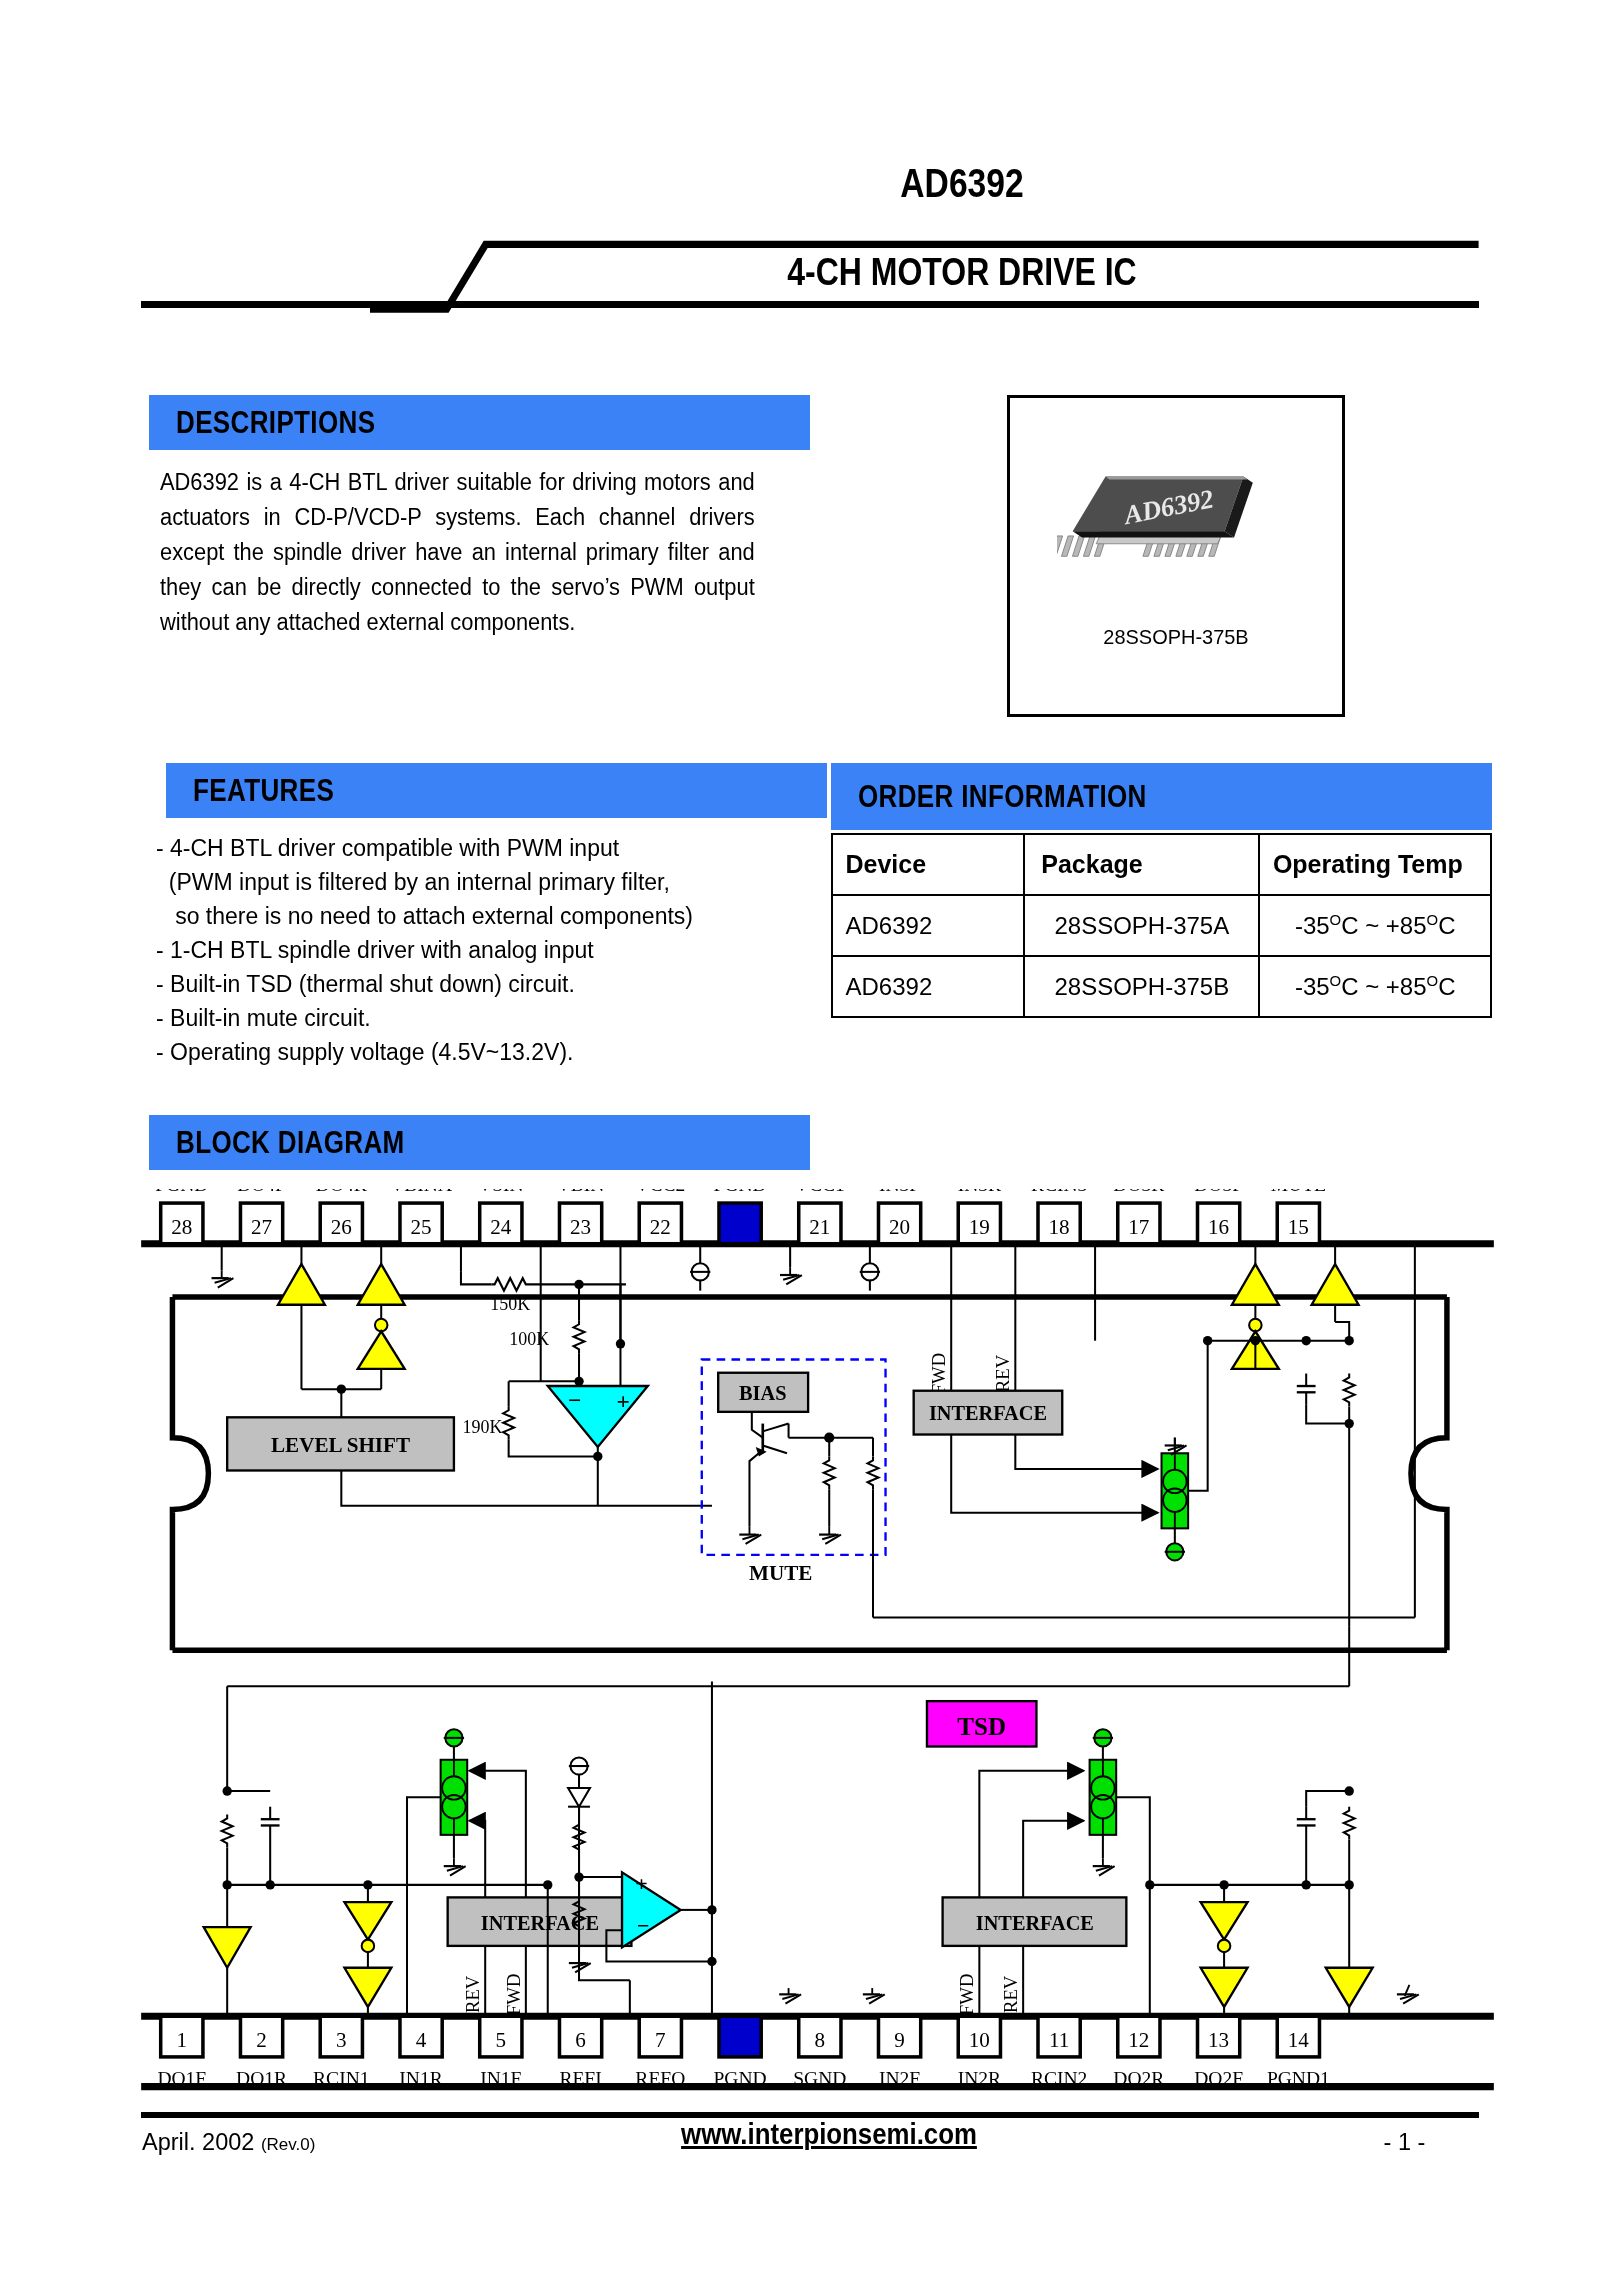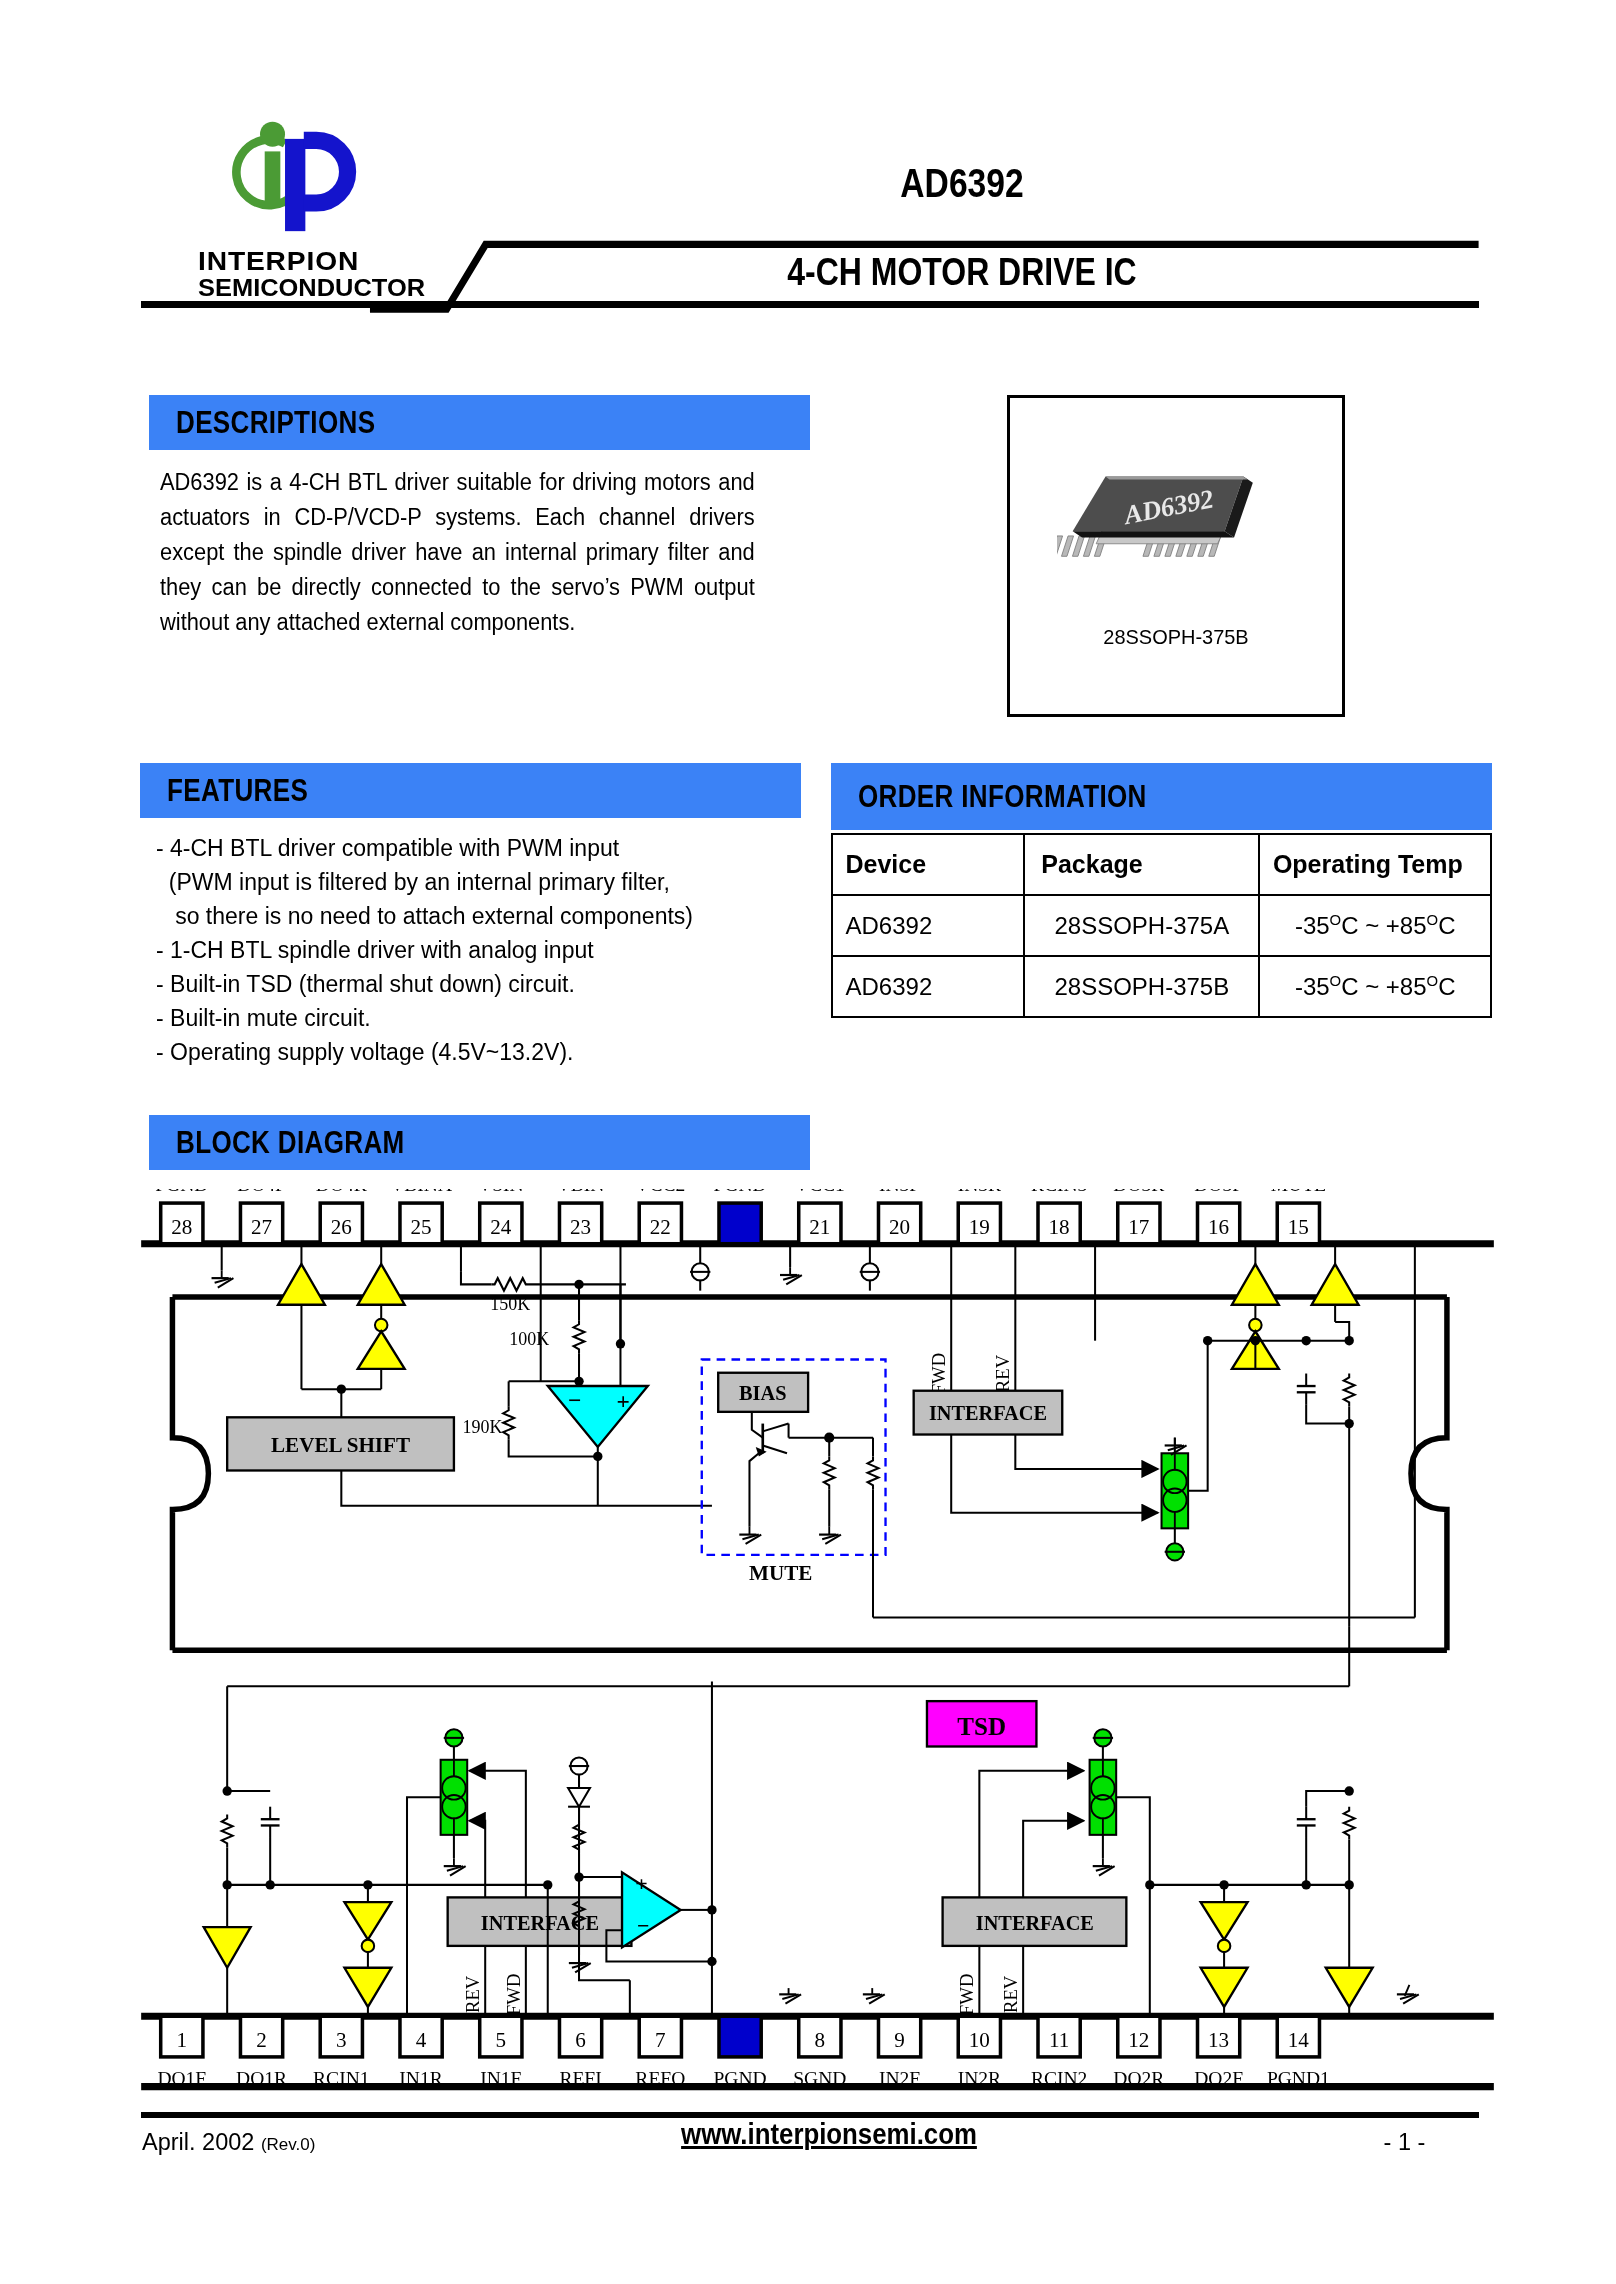--- a/index.html
+++ b/index.html
@@ -71,33 +71,20 @@
      font-size:30px;font-weight:bold;text-decoration:underline;
      transform:scaleX(.86);transform-origin:center top;}
   .foot-page{position:absolute;left:1330px;top:2129px;width:149px;text-align:center;
      font-size:23.5px;}
 </style>
 </head>
 <body>
 
 <div class="page">
 
-  <div class="logo-wrap">
-    <svg class="logo-mark" viewBox="0 0 190 165">
-      <path d="M88 34 a42 42 0 1 0 10 66" fill="none" stroke="#4b9b35" stroke-width="11"></path>
-      <circle cx="72" cy="22" r="16" fill="#4b9b35"></circle>
-      <rect x="62" y="44" width="20" height="72" fill="#4b9b35"></rect>
-      <rect x="88" y="28" width="26" height="118" fill="#1414cc"></rect>
-      <path d="M112 30 h16 a40 40 0 0 1 0 80 h-16" fill="none" stroke="#1414cc" stroke-width="22"></path>
-    </svg>
-    <div class="logo-name">
-      <span>INTERPION</span>
-      <span class="l2">SEMICONDUCTOR</span>
-    </div>
-  </div>
 
   <div class="part-title">AD6392</div>
 
   <svg class="hdr-swoosh" viewBox="0 0 1420 110">
     <path d="M2 95 L100 95 L150 12 L1420 12" fill="none" stroke="#000" stroke-width="9"></path>
   </svg>
 
   <div class="sub-title">4-CH MOTOR DRIVE IC</div>
   <div class="hdr-rule"></div>
 
@@ -128,21 +115,21 @@
       </g>
       <polygon points="20,92 62,22 238,22 214,92" fill="#4d4d4d"></polygon>
       <polygon points="214,92 238,22 250,30 226,100" fill="#1a1a1a"></polygon>
       <polygon points="20,92 214,92 226,100 32,100" fill="#111"></polygon>
       <polygon points="62,22 238,22 243,26 67,26" fill="#9a9a9a"></polygon>
       <text x="145" y="72" font-family="Liberation Serif,serif" font-size="34" font-style="italic" font-weight="bold" fill="#e8e8e8" text-anchor="middle" transform="rotate(-11 145 72)">AD6392</text>
     </svg>
     <div class="pkg-label">28SSOPH-375B</div>
   </div>
 
-  <div class="secbar" style="left:140px;top:763px;width:661px;height:55px;">
+  <div class="secbar" style="left:166px;top:763px;width:661px;height:55px;">
     <span>FEATURES</span>
   </div>
   <div class="feat-list">
     <div>- 4-CH BTL driver compatible with PWM input</div>
     <div>  (PWM input is filtered by an internal primary filter,</div>
     <div>   so there is no need to attach external components)</div>
     <div>- 1-CH BTL spindle driver with analog input</div>
     <div>- Built-in TSD (thermal shut down) circuit.</div>
     <div>- Built-in mute circuit.</div>
     <div>- Operating supply voltage (4.5V~13.2V).</div>

